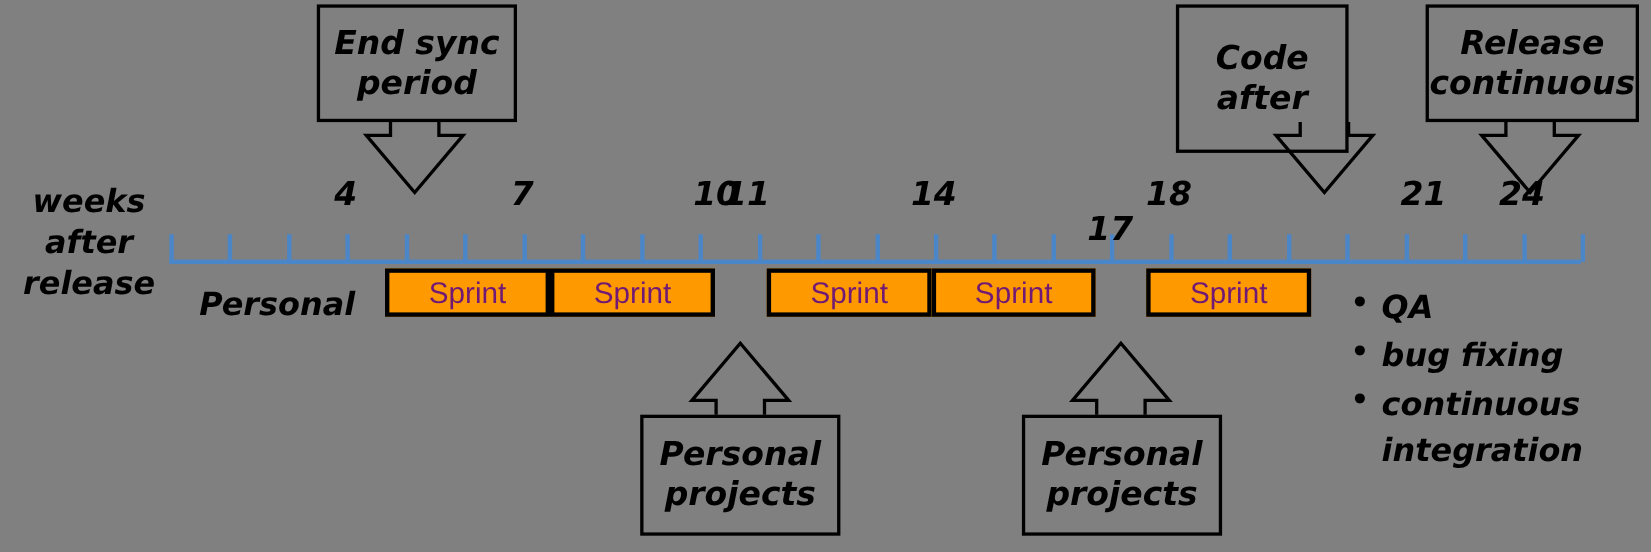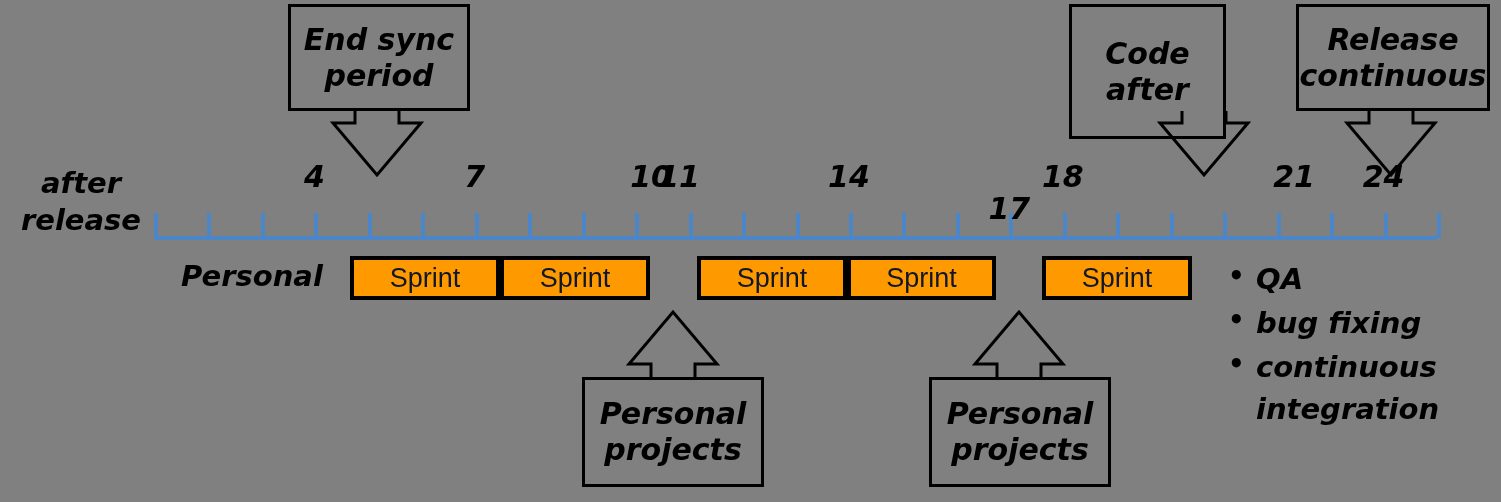--- a/index.html
+++ b/index.html
@@ -75,30 +75,30 @@
     font-style: italic;
     font-weight: bold;
     font-size: 29px;
     line-height: 1.3;
     color: #000;
   }
 
   
   .sprint {
     position: absolute;
-    top: 256px;
+    top: 244px;
     height: 44px;
     background: #FF9900;
     border: 4px solid #000;
     box-sizing: border-box;
     display: flex;
     align-items: center;
     justify-content: center;
     font-size: 27px;
-    color: #0f172a;
+    color: #701a75;
     font-family: "Liberation Sans", sans-serif;
   }
 
   
   .callout {
     position: absolute;
     border: 3px solid #000;
     box-sizing: border-box;
     display: flex;
     align-items: center;
@@ -151,20 +151,21 @@
   .bullet-text {
     flex: 1 1 auto;
   }
 </style>
 </head>
 <body>
 
 <div id="stage">
 
   <div class="axis-caption">
+    <div>weeks</div>
     <div>after</div>
     <div>release</div>
   </div>
 
   <div class="axis-line axis-base"></div>
   <div id="tick-host">
       <div class="tick" style="left: 154px;"></div>
       <div class="tick" style="left: 207.458px;"></div>
       <div class="tick" style="left: 260.917px;"></div>
       <div class="tick" style="left: 314.375px;"></div>

